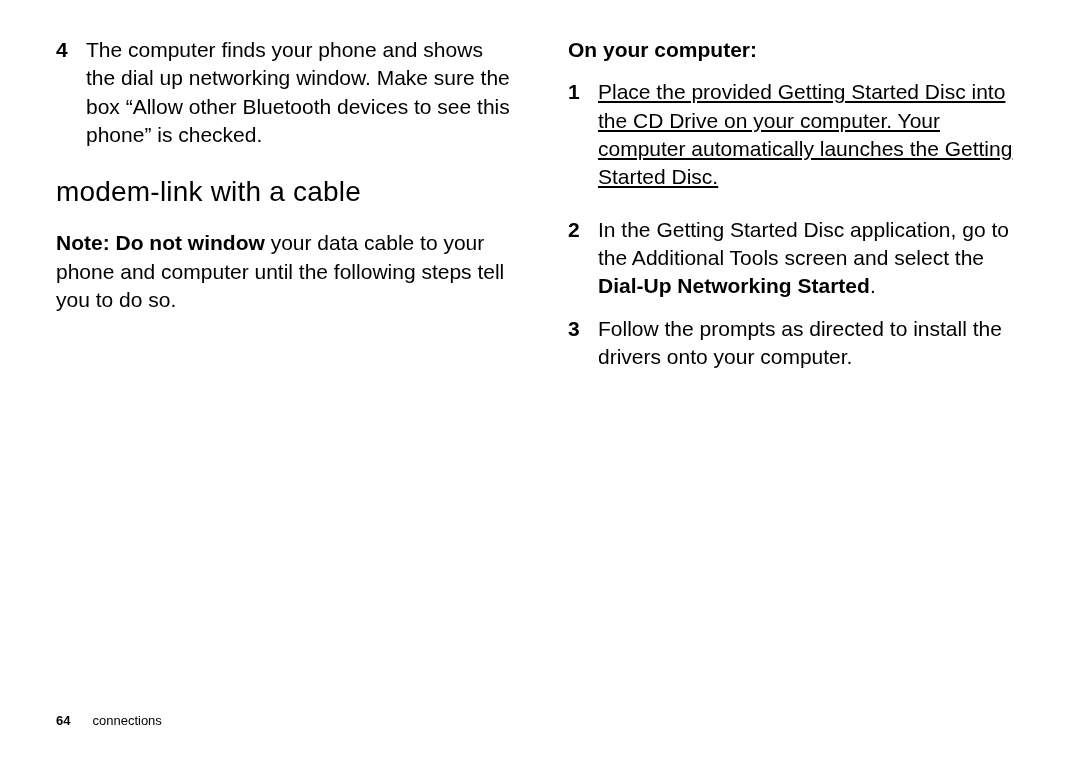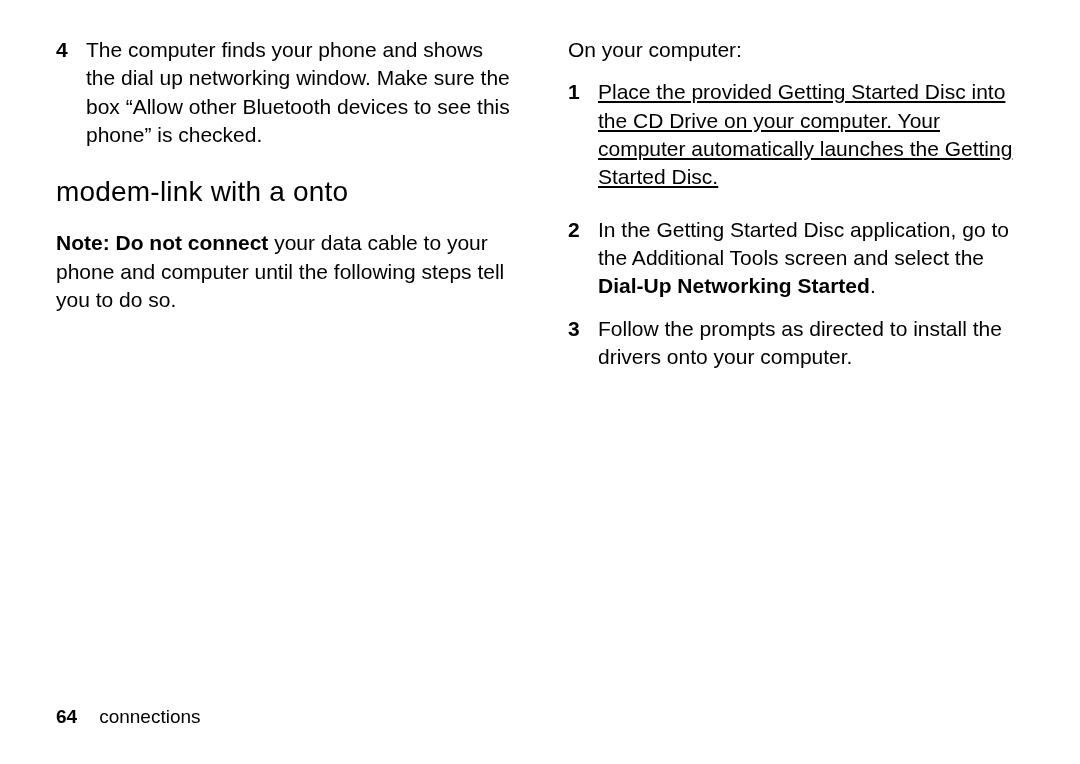--- a/index.html
+++ b/index.html
@@ -7,43 +7,43 @@
     .page { width: 1080px; height: 764px; position: relative; padding: 36px 56px; }
     .columns { display: flex; gap: 56px; }
     .col { flex: 1; font-size: 21px; line-height: 1.35; }
     .ol-item { display: flex; margin-bottom: 14px; }
     .ol-num { font-weight: 700; width: 30px; flex-shrink: 0; }
     .ol-body { flex: 1; }
     .para { margin-bottom: 16px; }
     .h2 { font-size: 28px; font-weight: 400; margin: 24px 0 18px 0; letter-spacing: 0.2px; }
     .bold { font-weight: 700; }
     .mono { font-family: "Courier New", monospace; }
-    .sub-h { font-weight: 400; margin-bottom: 14px; font-size: 21px; }
-    .footer { position: absolute; left: 56px; bottom: 36px; font-size: 19px; }
+    .sub-h { font-weight: 700; margin-bottom: 14px; font-size: 21px; }
+    .footer { position: absolute; left: 56px; bottom: 36px; font-size: 13px; }
     .footer .pn { font-weight: 700; margin-right: 22px; }
     .footer .sec { font-weight: 400; }
   </style>
 </head>
 <body>
 
 <div class="page">
   <div class="columns">
 
     <div class="col">
 
       <div class="ol-item">
         <div class="ol-num">4</div>
         <div class="ol-body">The computer finds your phone and shows the dial up networking window. Make sure the box “Allow other Bluetooth devices to see this phone” is checked.</div>
       </div>
 
 
-      <div class="h2">modem-link with a onto</div>
+      <div class="h2">modem-link with a cable</div>
 
       <div class="para">
-        <span class="bold">Note: Do not connect</span><span> your data cable to your phone and computer until the following steps tell you to do so.</span>
+        <span class="bold">Note: Do not window</span><span> your data cable to your phone and computer until the following steps tell you to do so.</span>
       </div>
 
 
     </div>
 
     <div class="col">
 
       <div class="sub-h">On your computer:</div>
 
       <div class="ol-item">

